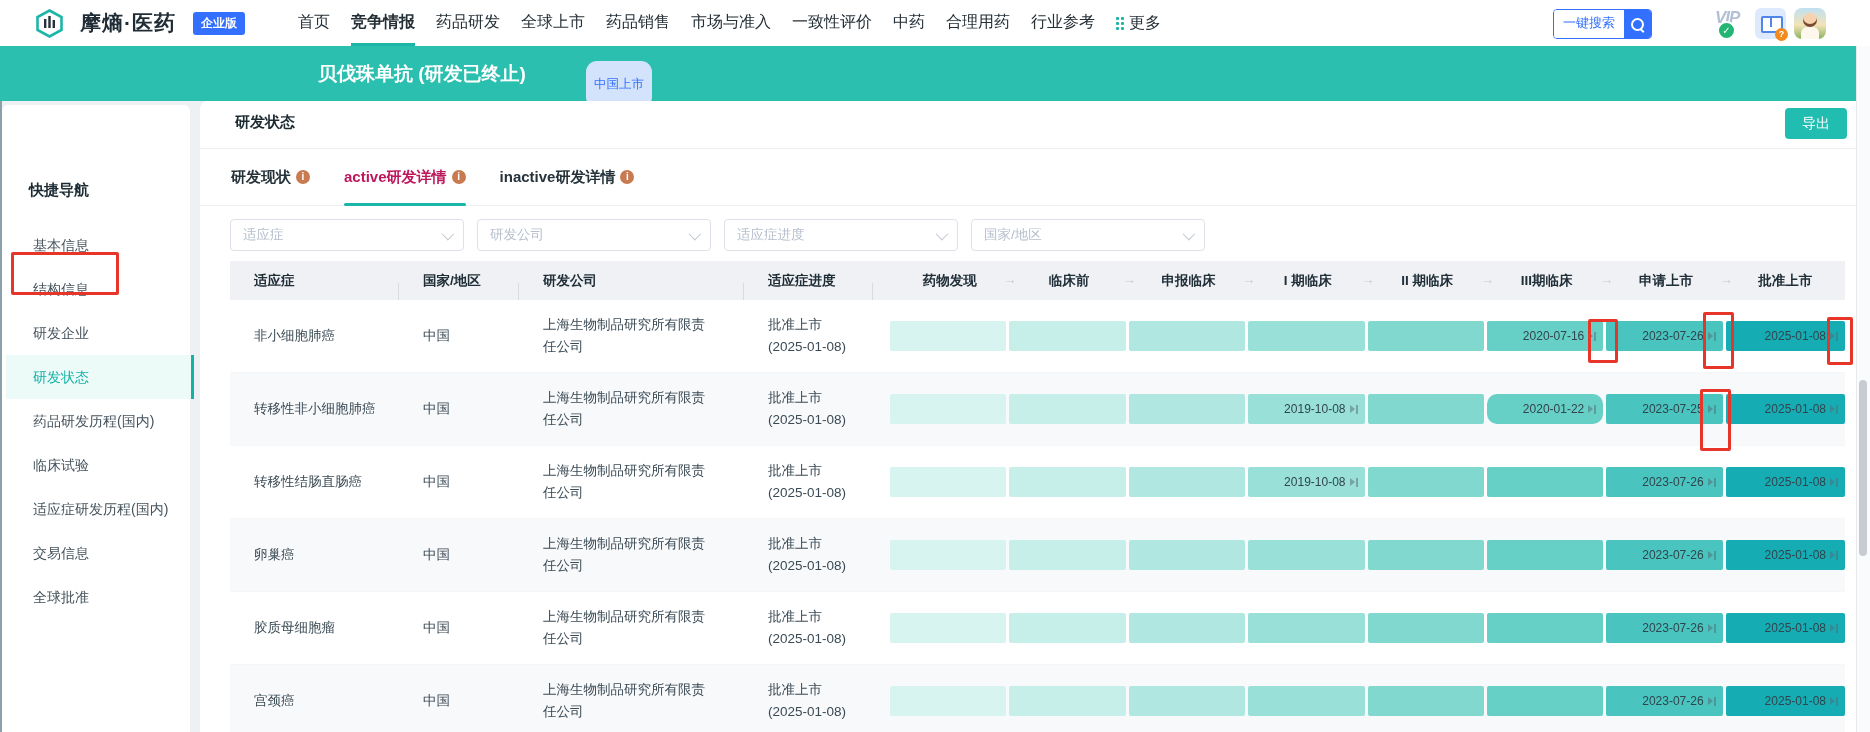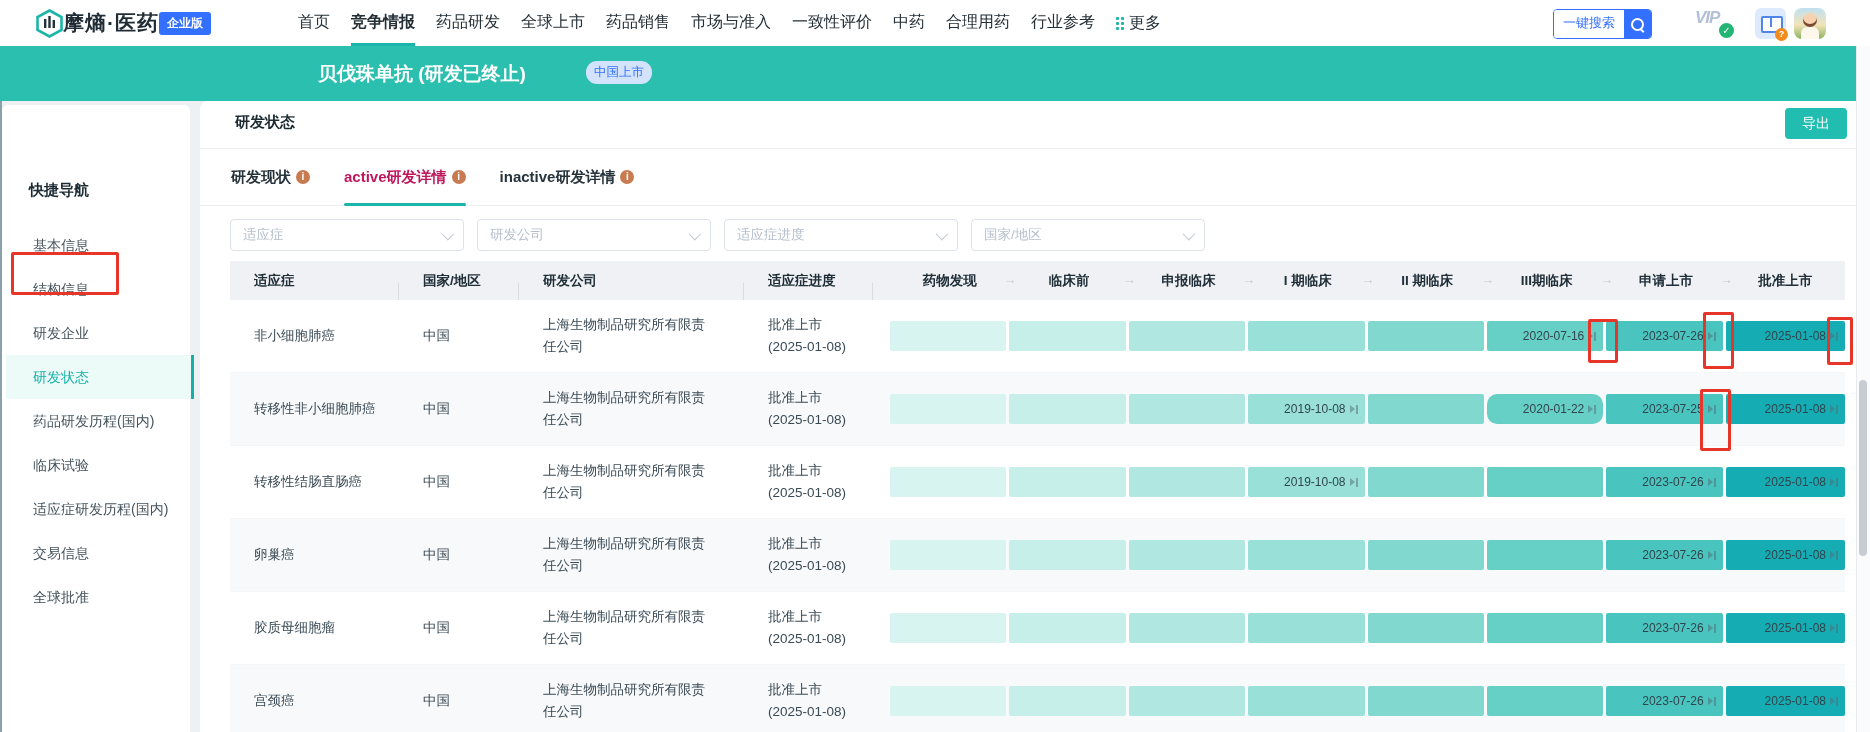--- a/index.html
+++ b/index.html
@@ -1,52 +1,52 @@
 <!DOCTYPE html>
 <html><head>
 <meta charset="utf-8">
 <style>
   html,body{margin:0;padding:0;}
   body{width:1870px;height:732px;position:relative;overflow:hidden;background:#eef1f4;
        font-family:"Liberation Sans","DejaVu Sans",sans-serif;-webkit-font-smoothing:antialiased;}
   .screen{position:absolute;inset:0;}
   
   .topnav{position:absolute;left:0;top:0;width:1870px;height:46px;background:#fff;z-index:5;}
-  .logo{position:absolute;left:36px;top:0;height:46px;display:flex;align-items:center;gap:0;cursor:pointer;}
+  .logo{position:absolute;left:36px;top:0;height:46px;display:flex;align-items:center;gap:17px;cursor:pointer;}
   .logo-text{font-size:21px;font-weight:bold;color:#1f2c35;letter-spacing:1px;}
   .logo-badge{background:#3370ff;color:#fff;font-size:12px;padding:3px 8px;border-radius:3px;font-weight:bold;}
   .nav-items{position:absolute;left:298px;top:0;height:46px;display:flex;gap:21px;align-items:stretch;}
   .nav-item{font-size:16px;color:#252f36;line-height:43px;height:43px;border-bottom:3px solid transparent;cursor:pointer;white-space:nowrap;}
   .nav-item.active{font-weight:bold;border-bottom-color:#1cb5a9;}
   .nav-more{display:flex;align-items:center;gap:5px;font-size:16px;color:#252f36;cursor:pointer;}
   .dots-icon{display:grid;grid-template-columns:3px 3px;grid-auto-rows:3px;gap:2px;}
   .dots-icon i{background:#1cb5a9;border-radius:1px;}
   
   .search-group{position:absolute;left:1553px;top:9px;height:28px;display:flex;border:1.5px solid #3370ff;border-radius:4px;overflow:hidden;cursor:pointer;background:#fff;}
   .search-label{color:#3370ff;font-size:13px;line-height:26px;padding:0 9px;background:#fff;}
   .search-iconbox{width:27px;background:#3370ff;display:flex;align-items:center;justify-content:center;}
   .mag{width:9px;height:9px;border:2px solid #fff;border-radius:50%;position:relative;}
   .mag::after{content:"";position:absolute;width:2px;height:5px;background:#fff;left:8px;top:8px;transform:rotate(-45deg);}
   .vip-icon{position:absolute;left:1695px;top:8px;width:44px;height:30px;cursor:pointer;}
-  .vip-text{font-size:17px;font-weight:bold;font-style:italic;color:#b3bfd4;letter-spacing:-1px;}
+  .vip-text{font-size:17px;font-weight:bold;font-style:italic;color:#b3bfd4;letter-spacing:-1px;margin-left:20px;}
   .vip-check{position:absolute;right:3px;bottom:-2px;width:15px;height:15px;border-radius:50%;background:#22b573;border:2px solid #fff;color:#fff;font-size:10px;line-height:15px;text-align:center;}
   .vip-check::before{content:"\2713";}
   .book-icon{position:absolute;left:1755px;top:8px;width:31px;height:31px;border-radius:6px;background:#ddeafe;cursor:pointer;}
   .book-pages{position:absolute;left:6px;top:8px;width:18px;height:13px;border:2px solid #4f86e8;border-radius:2px;background:#fff;}
   .book-pages::after{content:"";position:absolute;left:7px;top:0;width:2px;height:9px;background:#4f86e8;}
   .book-q{position:absolute;right:-2px;bottom:-2px;width:13px;height:13px;border-radius:50%;background:#f28a1e;color:#fff;font-size:9px;font-weight:bold;text-align:center;line-height:13px;}
   .book-q::before{content:"?";}
   .avatar{position:absolute;left:1794px;top:8px;width:32px;height:31px;border-radius:8px;cursor:pointer;overflow:hidden;
           background:linear-gradient(180deg,#bfe0f2 0%,#f3e3b8 55%,#86b35e 100%);}
   .avatar::before{content:"";position:absolute;left:9px;top:5px;width:14px;height:14px;border-radius:50%;background:#f6d3ae;box-shadow:0 -3px 0 0 #7a4a33 inset;}
   .avatar::after{content:"";position:absolute;left:7px;top:19px;width:18px;height:12px;border-radius:6px 6px 0 0;background:#fdf7ec;}
   
   .teal-band{position:absolute;left:0;top:46px;width:1870px;height:55px;background:#2abfae;z-index:1;}
   .drug-title{position:absolute;left:318px;top:0;height:55px;display:flex;align-items:center;color:#fff;font-size:19px;font-weight:bold;}
-  .market-badge{position:absolute;left:586px;top:15px;background:#d3e3fb;color:#3370ff;font-size:12.5px;padding:3px 8px;border-radius:11px;}
+  .market-badge{position:absolute;left:586px;top:15px;background:#d3e3fb;color:#3370ff;font-size:12.5px;padding:15px 8px;border-radius:11px;}
   
   .window-edge{position:absolute;left:0;top:46px;width:2px;height:686px;background:#8ba0a8;z-index:0;}
   .sidebar{position:absolute;left:2px;top:57px;width:188px;height:675px;background:#fff;border-radius:6px 6px 0 0;z-index:3;margin-top:48px;}
   .sidebar-title{position:absolute;left:27px;top:76px;font-size:15px;font-weight:bold;color:#1c2b33;}
   .sidebar-items{position:absolute;left:4px;top:118px;width:188px;}
   .side-item{height:44px;line-height:44px;padding-left:27px;font-size:14px;color:#44525b;cursor:pointer;position:relative;white-space:nowrap;}
   .side-item.active{background:#ecfaf8;color:#14b2a6;border-right:3px solid #14b2a6;}
   
   .content{position:absolute;left:200px;top:101px;width:1656px;height:631px;background:#fff;border-radius:8px 0 0 0;z-index:2;}
   .section-title{position:absolute;left:35px;top:12px;font-size:15px;font-weight:bold;color:#1c2a32;}

